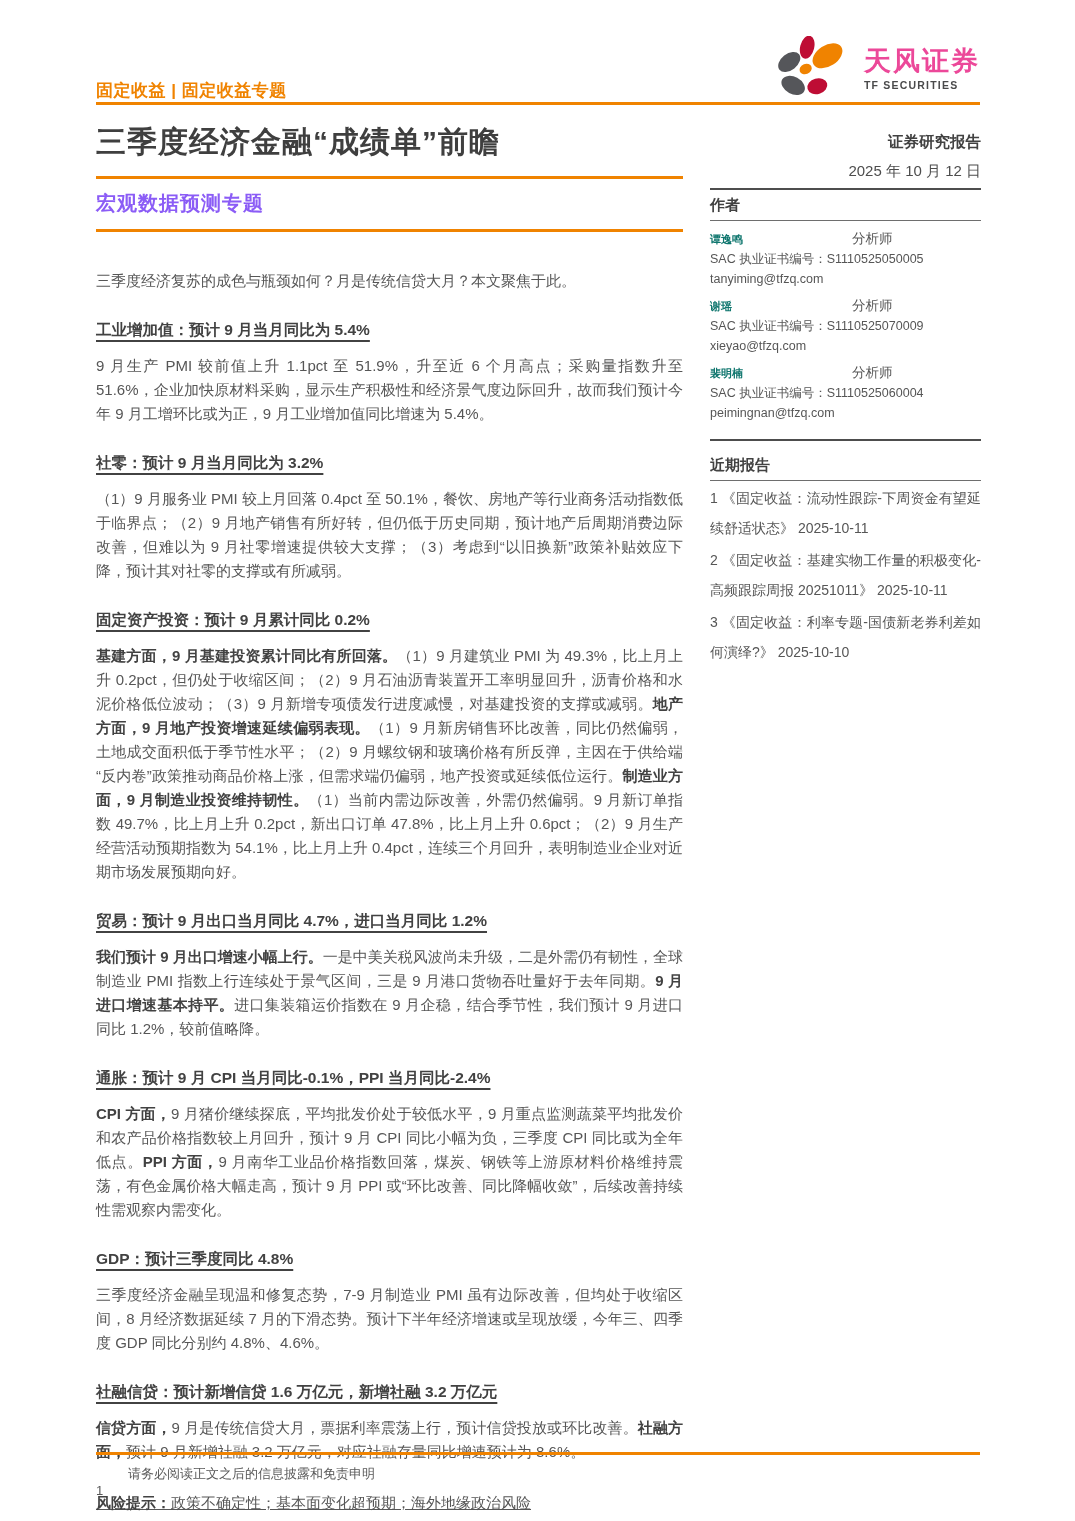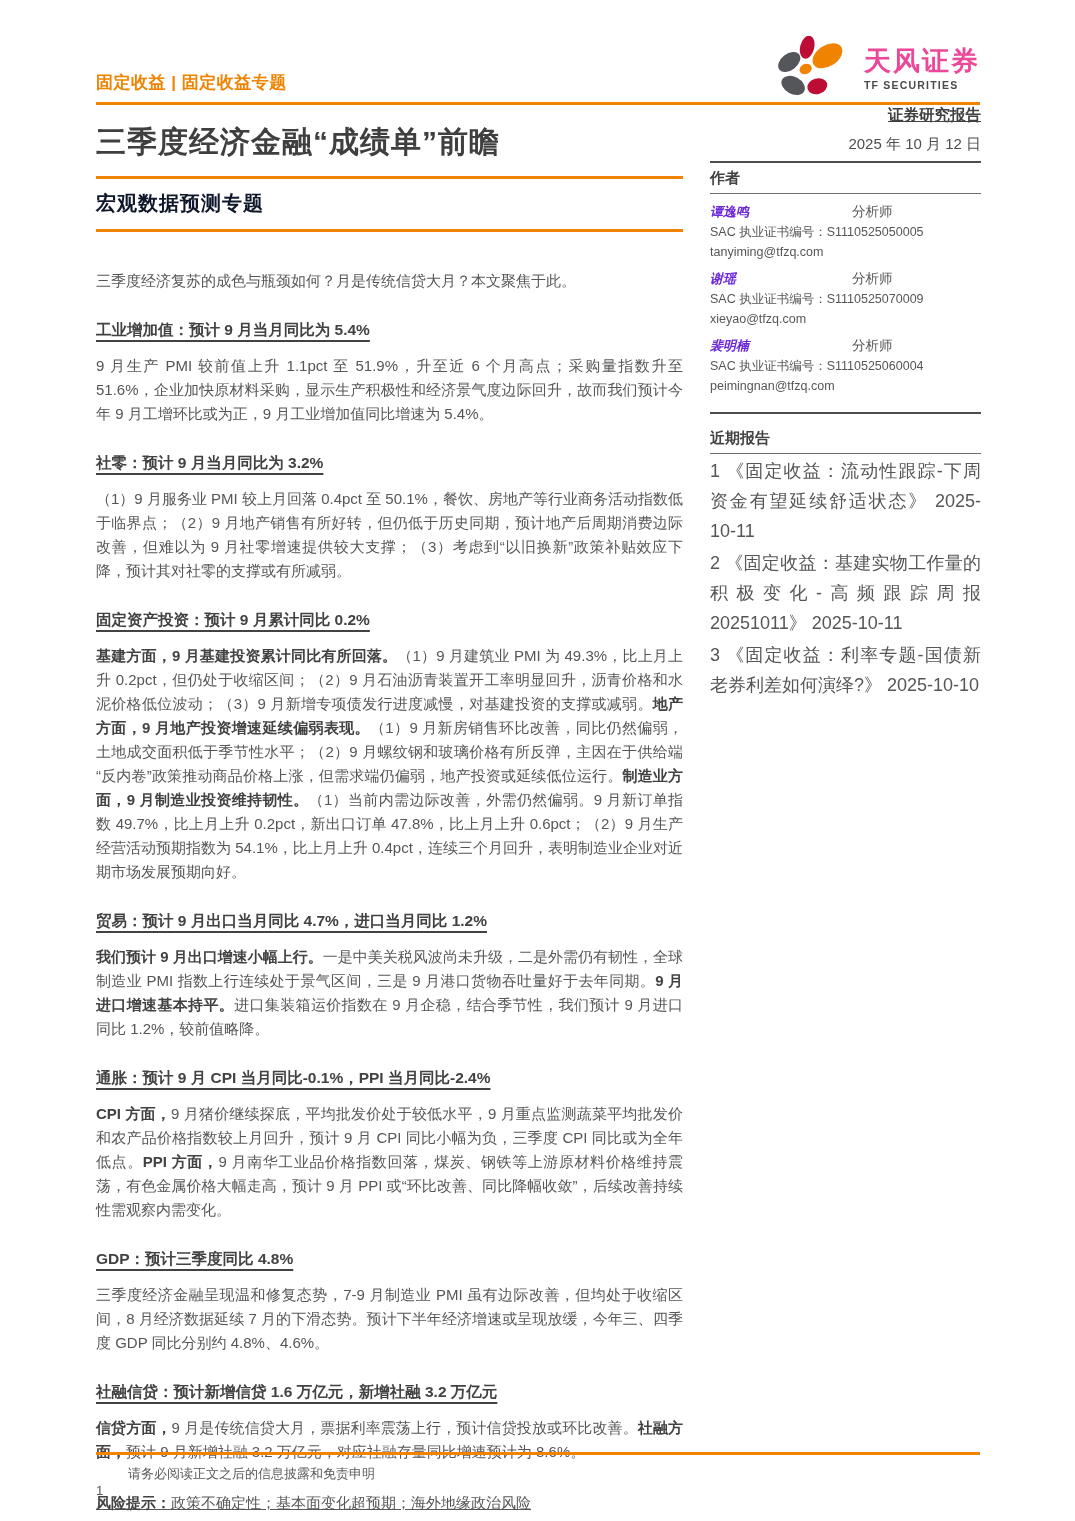--- a/index.html
+++ b/index.html
@@ -21,21 +21,20 @@
   .header-row {
     display: flex;
     justify-content: space-between;
     align-items: flex-end;
     height: 72px;
   }
   .eyebrow {
     color: #F08300;
     font-weight: bold;
     font-size: 17px;
-    padding-bottom: 8px;
     letter-spacing: 0.5px;
   }
   .logo-block { display: flex; align-items: center; gap: 10px; }
   .logo-mark { width: 78px; height: 66px; }
   .logo-text { display: flex; flex-direction: column; line-height: 1.1; }
   .logo-cn { font-size: 27px; font-weight: bold; color: #ec4899; letter-spacing: 2px; }
   .logo-en { font-size: 10.5px; font-weight: bold; color: #4A4A4B; letter-spacing: 1.2px; margin-top: 3px; }
   .rule-orange-full { border: none; border-top: 3px solid #F08300; }
   
   .columns { display: flex; gap: 27px; }
@@ -47,21 +46,21 @@
     font-size: 30px;
     font-weight: bold;
     color: #3F3F3F;
     letter-spacing: 1px;
     line-height: 42px;
   }
   .rule-orange-left { border: none; border-top: 3px solid #F08300; margin-top: 13px; }
   .doc-subtitle {
     font-size: 20px;
     font-weight: bold;
-    color: #0f172a;
+    color: #8b5cf6;
     padding: 11px 0 12px 0;
     letter-spacing: 1px;
   }
   .intro { margin-top: 37px; font-size: 15px; line-height: 24px; text-align: justify; color: #565656; }
   .section-heading {
     margin: 27px 0 13px 0;
     font-size: 15.5px;
     font-weight: bold;
     color: #424242;
   }
@@ -73,34 +72,34 @@
   .body-para {
     font-size: 15px;
     line-height: 24px;
     text-align: justify;
     color: #565656;
   }
   .body-para b { color: #424242; }
   .risk-line { margin-top: 27px; font-size: 15px; line-height: 24px; color: #565656; text-decoration: underline; }
   .risk-line b { color: #424242; }
   
-  .report-type { text-align: right; font-size: 15.5px; font-weight: bold; color: #424242; text-decoration: underline; }
+  .report-type { margin-top: 27px; text-align: right; font-size: 15.5px; font-weight: bold; color: #424242; }
   .report-date { margin-top: 9px; text-align: right; font-size: 15px; color: #4D4D4D; }
   .rule-dark { border: none; border-top: 2px solid #4D4D4D; margin-top: 7px; }
   .rule-mid  { border: none; border-top: 1.5px solid #6e6e6e; }
   .side-label { font-size: 15px; font-weight: bold; color: #424242; padding: 6px 0 5px 0; }
   .author { margin-top: 9px; }
   .author-top { display: flex; align-items: baseline; }
-  .author-name { font-size: 13px; font-weight: bold; color: #6d28d9; width: 142px; font-style: italic; }
+  .author-name { font-size: 11px; font-weight: bold; color: #0f766e; width: 142px; }
   .author-role { font-size: 13.5px; color: #565656; }
   .author-cert, .author-email { font-size: 12.5px; line-height: 17px; color: #565656; margin-top: 3px; }
   .authors-end-rule { margin-top: 17px; }
   .reports-label { margin-top: 9px; }
   .report-item {
-    font-size: 18px;
+    font-size: 14px;
     line-height: 30px;
     color: #565656;
     text-align: justify;
     margin-top: 2px;
   }
   
   .footer {
     position: absolute;
     left: 96px;
     right: 95px;

